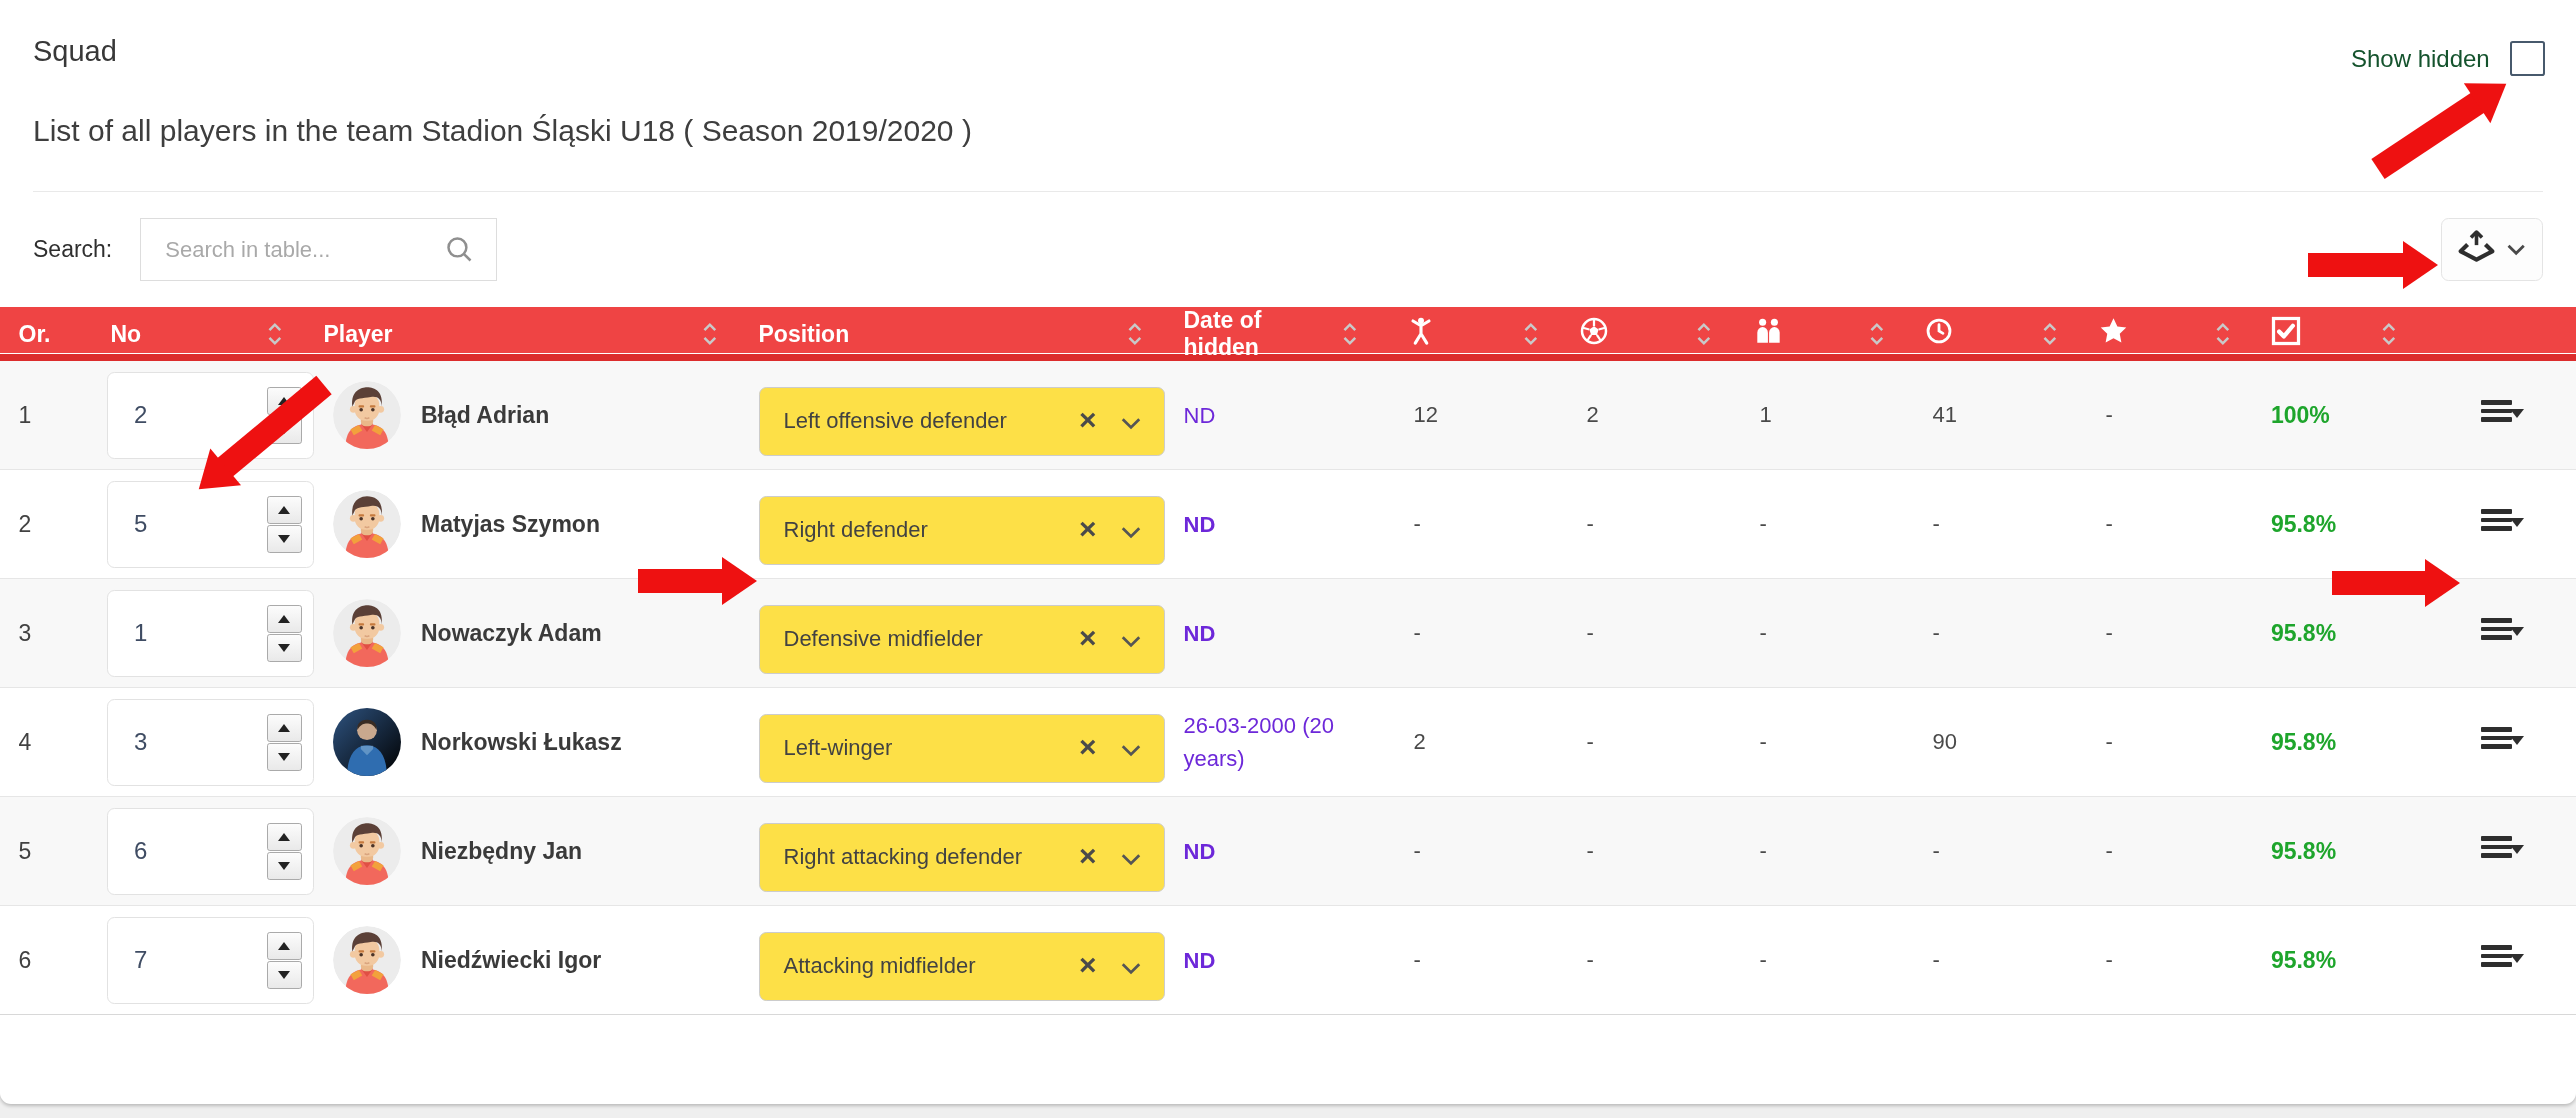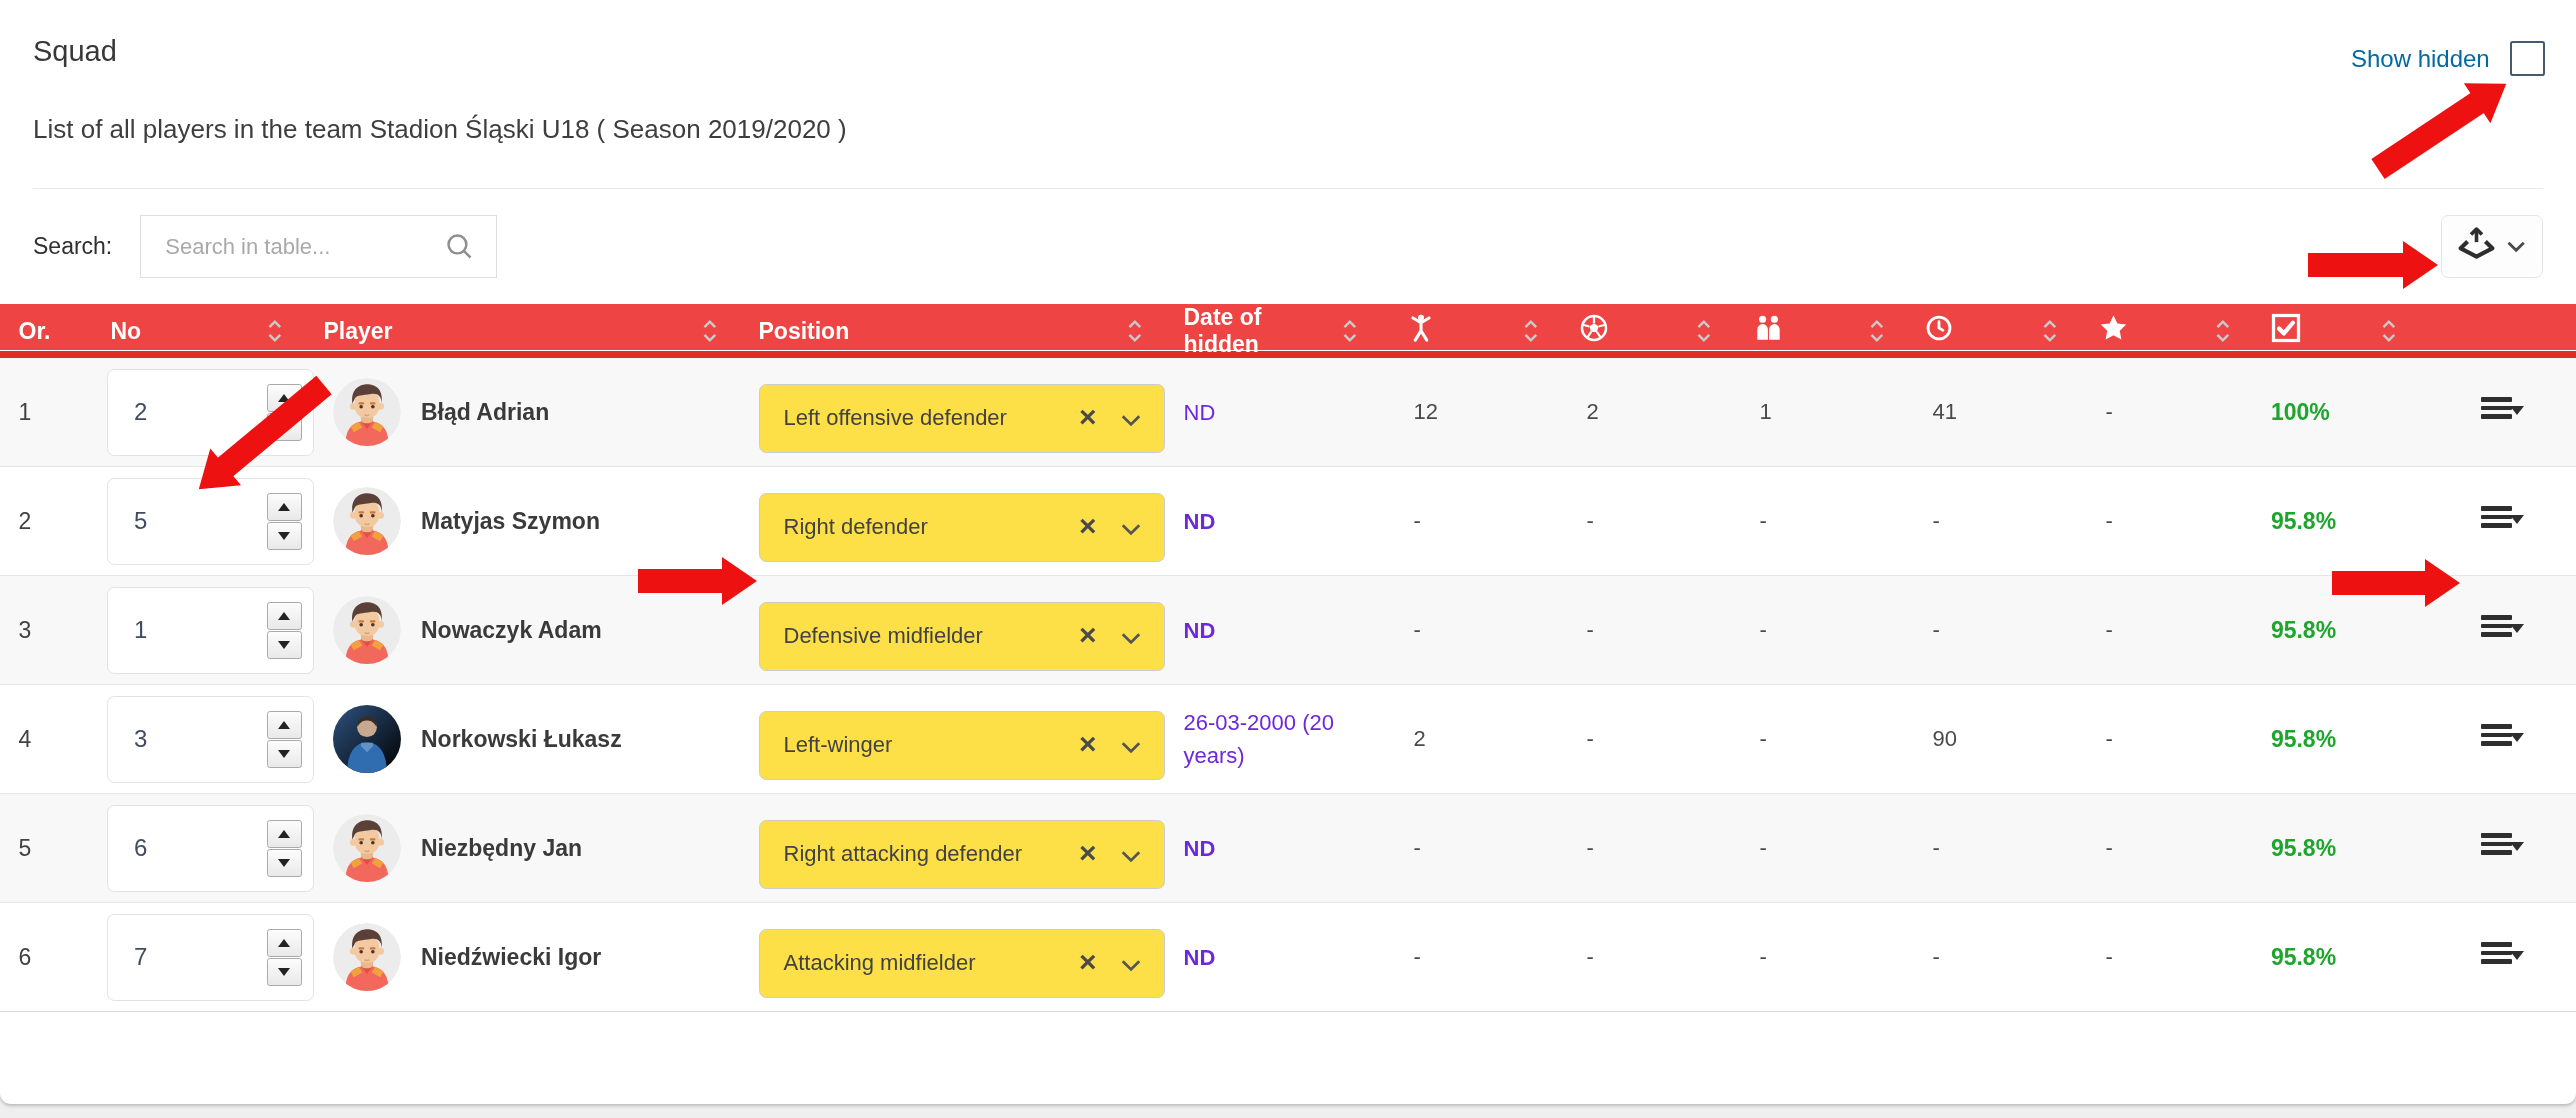--- a/index.html
+++ b/index.html
@@ -10,23 +10,23 @@
     color:#3c3c3c;font-size:22px;
   }
   .card{
     position:absolute;top:0;left:0;width:2576px;height:1104px;
     background:#fff;border-radius:0 0 11px 11px;
     box-shadow:0 1.8px 3.7px rgba(0,0,0,.22);
   }
   
   .top-section{position:relative;padding:37px 33px 0 33px;}
   .page-title{margin:0;font-size:29px;font-weight:400;color:#383838;line-height:1;}
-  .subtitle{margin:48px 0 0 0;font-size:26px;color:#3e3e3e;}
+  .subtitle{margin:48px 0 0 0;font-size:30px;color:#3e3e3e;}
   .show-hidden{position:absolute;top:41px;right:31px;display:flex;align-items:center;gap:20.3px;}
-  .show-hidden-label{font-size:24px;color:#0369a1;margin-left:25px;}
+  .show-hidden-label{font-size:24px;color:#14532d;margin-left:25px;}
   .checkbox{width:31px;height:31px;border:2.8px solid #47596c;border-radius:2.8px;background:#fff;}
   .divider{border:none;border-top:1.8px solid #e9e9e9;margin:43px 0 0 0;}
   
   .toolbar{position:relative;height:115px;display:flex;align-items:center;padding:0 33px;}
   .search-label{font-size:23px;color:#2f2f2f;margin-right:28px;}
   .search-box{position:relative;width:355px;height:61px;border:1.8px solid #ddd;border-radius:0;background:#fff;display:flex;align-items:center;}
   .search-placeholder{color:#a9a9a9;font-size:22px;padding-left:24px;}
   .search-icon{position:absolute;right:20.3px;top:14px;}
   .export-btn{position:absolute;right:33px;top:26px;width:100px;height:61px;border:1.8px solid #e4e4e4;border-radius:7.4px;background:#fdfdfd;display:flex;align-items:center;justify-content:center;gap:11px;}
   

